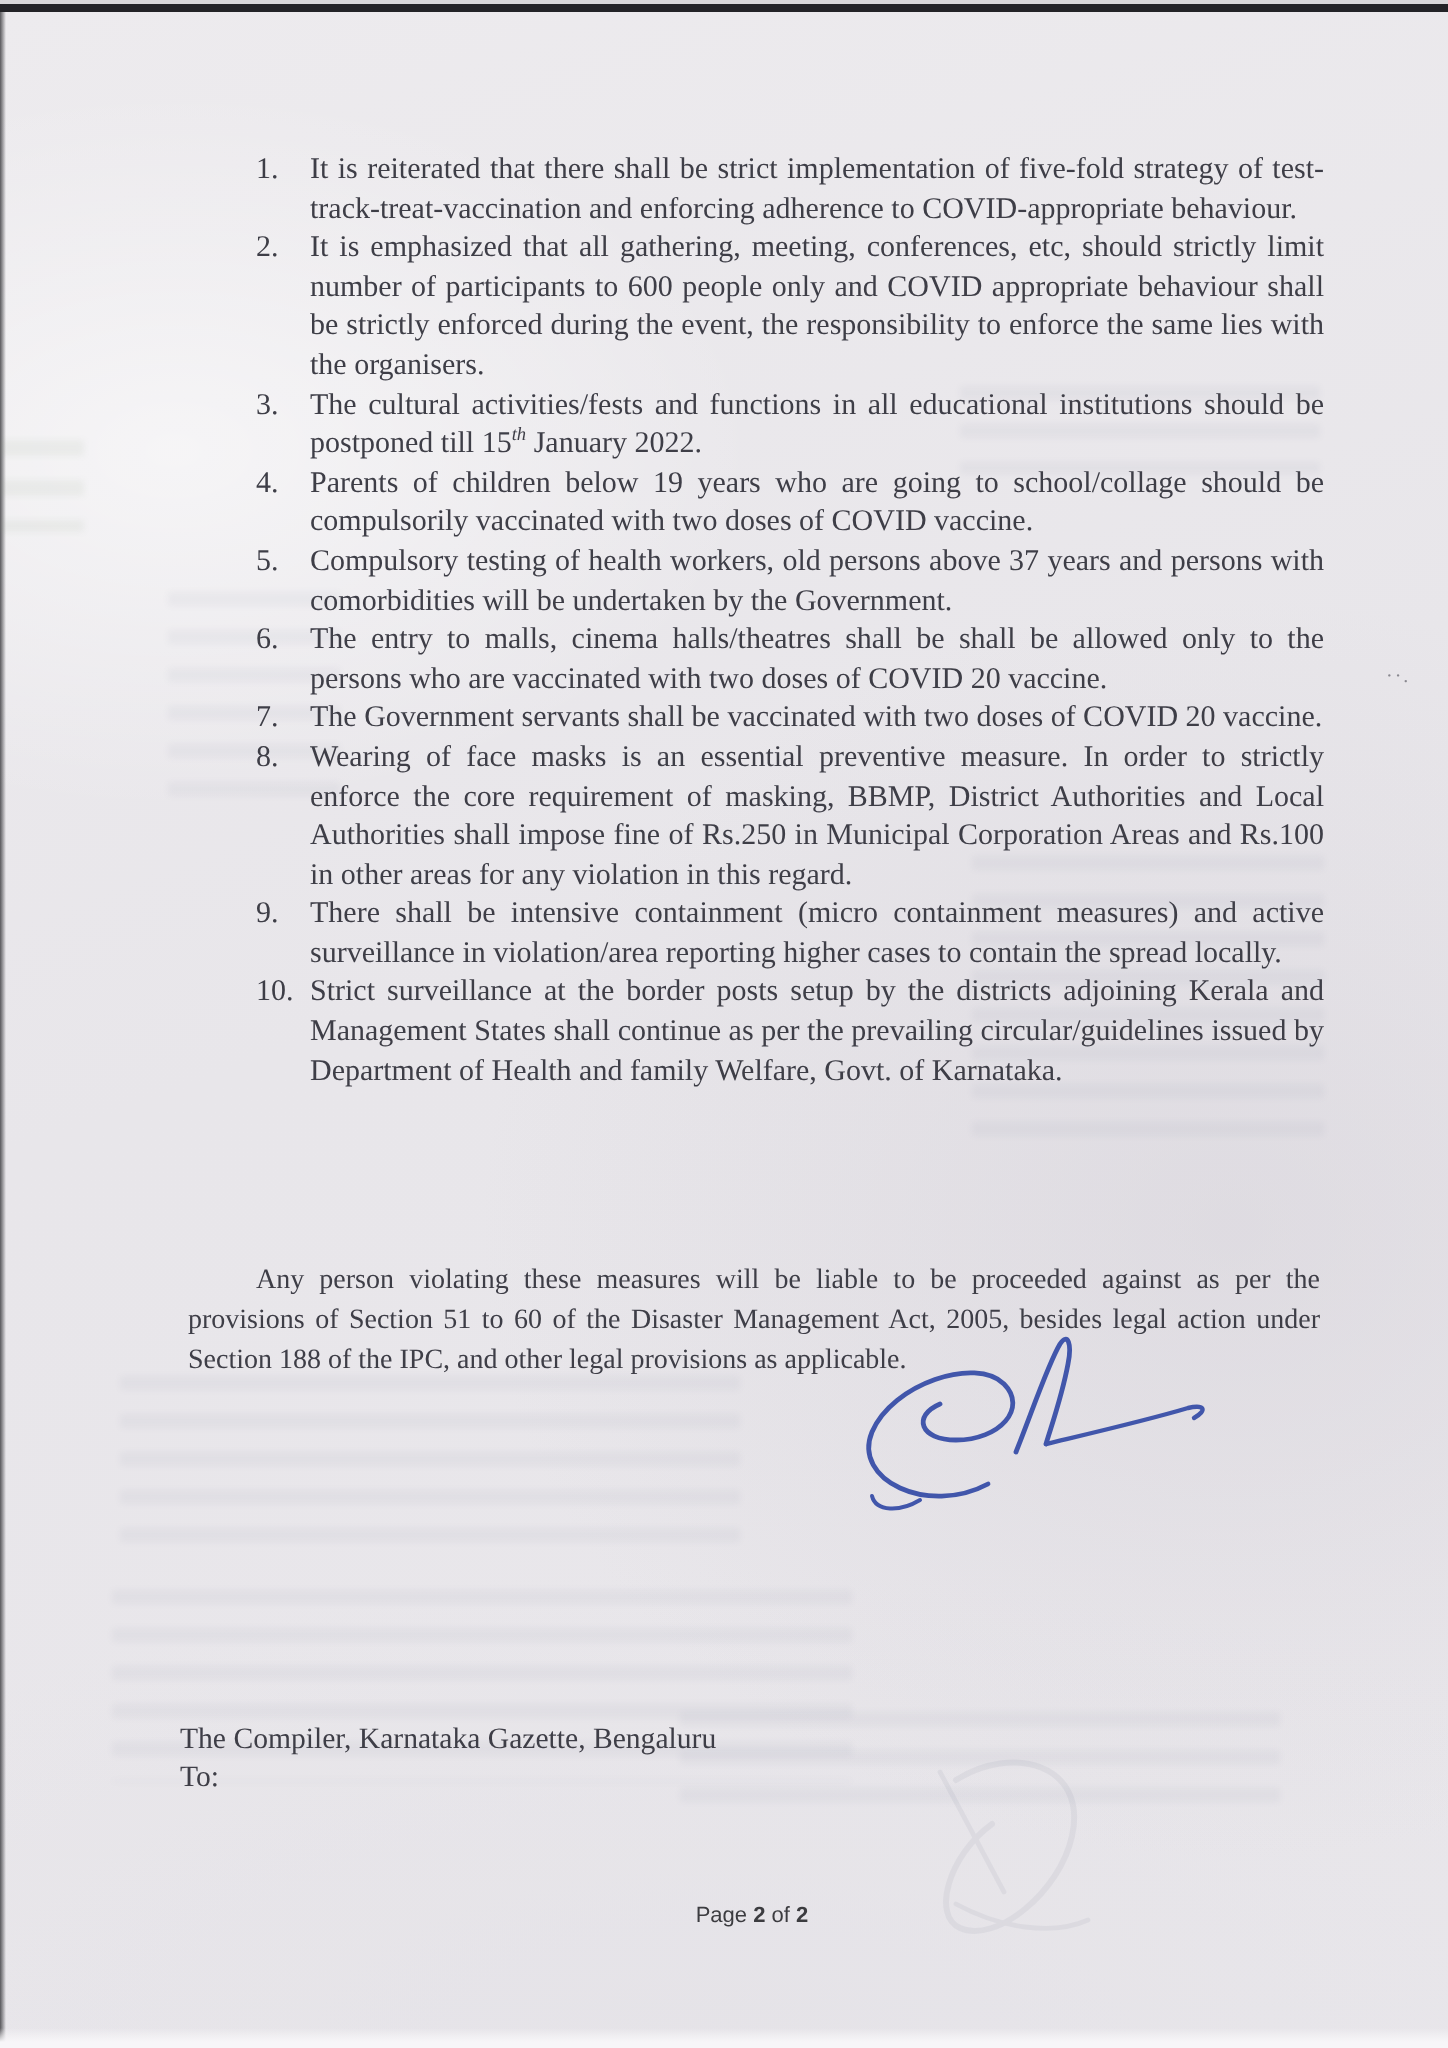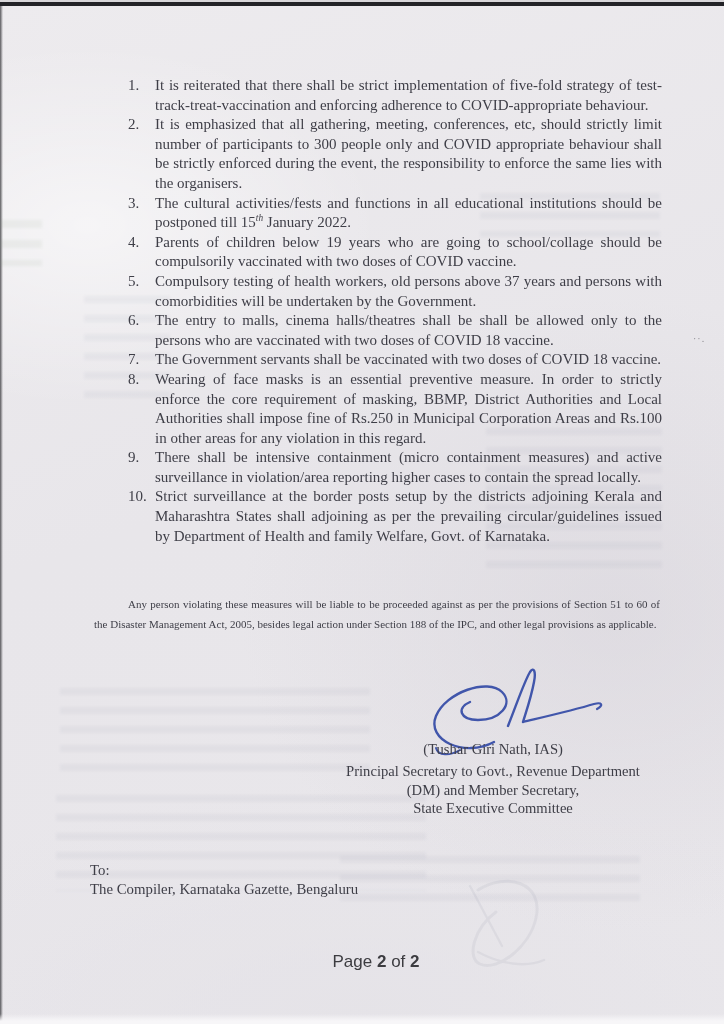--- a/index.html
+++ b/index.html
@@ -37,39 +37,39 @@
   .measures {
     position: absolute; left: 128px; top: 76px; width: 534px;
     margin: 0; padding: 0; list-style: none;
     font-size: 15px; line-height: 19.6px;
   }
   .measures li { display: flex; }
   .measures .num { flex: 0 0 27px; width: 27px; }
   .measures .txt { flex: 1; text-align: justify; }
   sup { font-size: 0.62em; vertical-align: super; line-height: 0; font-style: italic; }
   .closing {
-    position: absolute; left: 94px; top: 583px; width: 566px;
-    font-size: 11px; line-height: 20px;
+    position: absolute; left: 94px; top: 617px; width: 566px;
+    font-size: 14px; line-height: 20px;
     text-align: justify; text-indent: 34px;
   }
   .signature-svg { position: absolute; left: 396px; top: 664px; }
   .signatory {
     position: absolute; left: 318px; top: 740px; width: 350px;
     text-align: center; font-size: 14.6px; line-height: 18.8px;
   }
   .signatory .name { margin-bottom: 3px; }
   .addressee {
     position: absolute; left: 90px; top: 861px;
     font-size: 14.8px; line-height: 19px;
   }
   .page-footer {
     position: absolute; left: 300px; top: 952px; width: 152px;
     text-align: center;
     font-family: "Liberation Sans", sans-serif;
-    font-size: 17px; color: #3c3c40;
+    font-size: 11px; color: #3c3c40;
   }
   .page-footer b { font-weight: 700; }
   
   .bleed {
     position: absolute; opacity: 0.10; filter: blur(1.6px);
     background: repeating-linear-gradient(180deg,
       rgba(108,116,142,.6) 0 7px, rgba(108,116,142,0) 7px 19px);
     pointer-events: none;
   }
   .bleed.green { background: repeating-linear-gradient(180deg, rgba(128,150,120,.7) 0 8px, rgba(128,150,120,0) 8px 20px); opacity: .12; }
@@ -101,75 +101,69 @@
   </svg>
   <div class="margin-dots">··.</div>
 
   <ol class="measures">
     <li>
       <span class="num">1.</span>
       <span class="txt">It is reiterated that there shall be strict implementation of five-fold strategy of test-track-treat-vaccination and enforcing adherence to COVID-appropriate behaviour.</span>
     </li>
     <li>
       <span class="num">2.</span>
-      <span class="txt">It is emphasized that all gathering, meeting, conferences, etc, should strictly limit number of participants to 300 people only and COVID appropriate behaviour shall be strictly enforced during the event, the responsibility to enforce the same lies with the organisers.</span>
+      <span class="txt">It is emphasized that all gathering, meeting, conferences, etc, should strictly limit number of participants to 600 people only and COVID appropriate behaviour shall be strictly enforced during the event, the responsibility to enforce the same lies with the organisers.</span>
     </li>
     <li>
       <span class="num">3.</span>
       <span class="txt"><span>The cultural activities/fests and functions in all educational institutions should be postponed till 15</span><sup>th</sup><span> January 2022.</span></span>
     </li>
     <li>
       <span class="num">4.</span>
       <span class="txt">Parents of children below 19 years who are going to school/collage should be compulsorily vaccinated with two doses of COVID vaccine.</span>
     </li>
     <li>
       <span class="num">5.</span>
       <span class="txt">Compulsory testing of health workers, old persons above 37 years and persons with comorbidities will be undertaken by the Government.</span>
     </li>
     <li>
       <span class="num">6.</span>
-      <span class="txt">The entry to malls, cinema halls/theatres shall be shall be allowed only to the persons who are vaccinated with two doses of COVID 18 vaccine.</span>
+      <span class="txt">The entry to malls, cinema halls/theatres shall be shall be allowed only to the persons who are vaccinated with two doses of COVID 20 vaccine.</span>
     </li>
     <li>
       <span class="num">7.</span>
-      <span class="txt">The Government servants shall be vaccinated with two doses of COVID 18 vaccine.</span>
+      <span class="txt">The Government servants shall be vaccinated with two doses of COVID 20 vaccine.</span>
     </li>
     <li>
       <span class="num">8.</span>
       <span class="txt">Wearing of face masks is an essential preventive measure. In order to strictly enforce the core requirement of masking, BBMP, District Authorities and Local Authorities shall impose fine of Rs.250 in Municipal Corporation Areas and Rs.100 in other areas for any violation in this regard.</span>
     </li>
     <li>
       <span class="num">9.</span>
       <span class="txt">There shall be intensive containment (micro containment measures) and active surveillance in violation/area reporting higher cases to contain the spread locally.</span>
     </li>
     <li>
       <span class="num">10.</span>
-      <span class="txt">Strict surveillance at the border posts setup by the districts adjoining Kerala and Maharashtra States shall adjoining as per the prevailing circular/guidelines issued by Department of Health and family Welfare, Govt. of Karnataka.</span>
+      <span class="txt">Strict surveillance at the border posts setup by the districts adjoining Kerala and Management States shall continue as per the prevailing circular/guidelines issued by Department of Health and family Welfare, Govt. of Karnataka.</span>
     </li>
   </ol>
 
   <p class="closing">Any person violating these measures will be liable to be proceeded against as per the provisions of Section 51 to 60 of the Disaster Management Act, 2005, besides legal action under Section 188 of the IPC, and other legal provisions as applicable.</p>
 
   <svg class="signature-svg" width="218" height="96" viewBox="0 0 218 96">
     <path d="M98,78 C68,94 30,76 40,52 C50,28 92,14 106,28 C118,40 104,56 82,56 C64,56 60,44 74,38" fill="none" stroke="#4156ab" stroke-width="2.4" stroke-linecap="round"></path>
     <path d="M64,86 C54,92 42,92 40,84" fill="none" stroke="#4156ab" stroke-width="2" stroke-linecap="round"></path>
     <path d="M112,62 C120,42 128,18 134,8 C138,2 140,8 138,18 C135,34 130,48 127,58" fill="none" stroke="#4156ab" stroke-width="2.4" stroke-linecap="round"></path>
     <path d="M127,58 C152,52 178,46 198,40 C206,38 208,41 201,45" fill="none" stroke="#4156ab" stroke-width="2.2" stroke-linecap="round"></path>
   </svg>
 
-  <div class="signatory">
-    <div class="name">(Tushar Giri Nath, IAS)</div>
-    <div>Principal Secretary to Govt., Revenue Department</div>
-    <div>(DM) and Member Secretary,</div>
-    <div>State Executive Committee</div>
-  </div>
 
   <div class="addressee">
+    <div>The Compiler, Karnataka Gazette, Bengaluru</div>
     <div>To:</div>
-    <div>The Compiler, Karnataka Gazette, Bengaluru</div>
   </div>
 
   <div class="page-footer">
     <span>Page</span>
     <b>2</b>
     <span>of</span>
     <b>2</b>
   </div>
 
 </div>

